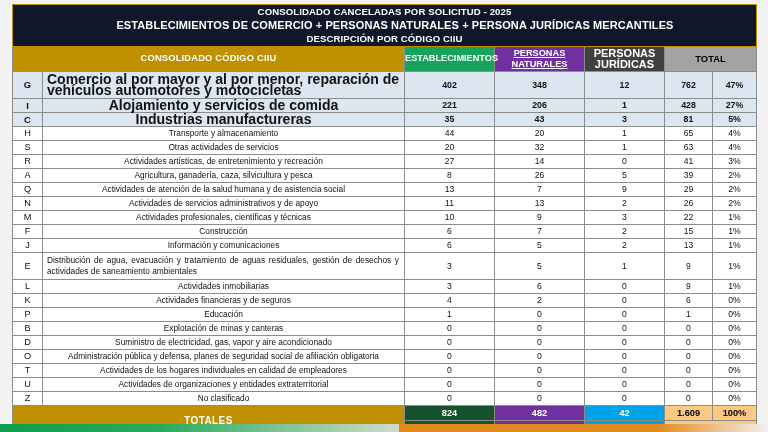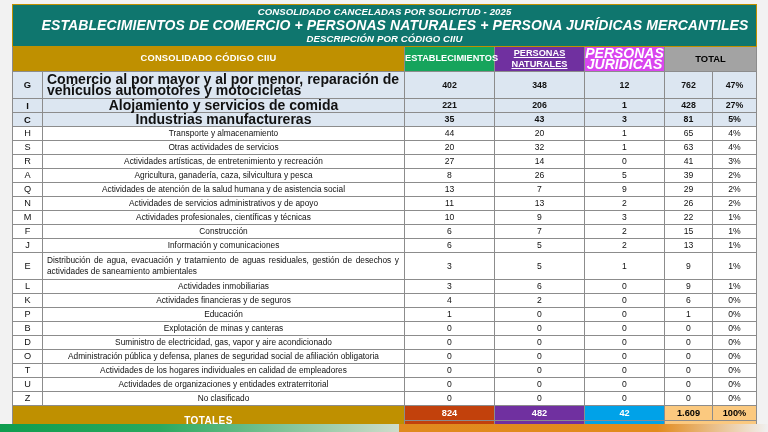--- a/index.html
+++ b/index.html
@@ -40,48 +40,47 @@
   }
   table.grid td,table.grid th{
     border:1px solid #8c8c8c;
     padding:0;
     vertical-align:middle;
     box-sizing:border-box;
   }
 
   
   .title-cell{
-    background:#0f766e;
+    background:#0f172a;
     color:#ffffff;
     text-align:center;
     font-weight:bold;
     font-size:9.6px;
     line-height:13.6px;
     letter-spacing:.1px;
     padding:4px 2px 5px 2px;
     border:1px solid #bf9000 !important;
-    font-style:italic;
   }
   .title-cell .t1{font-size:9.6px;}
-  .title-cell .t2{font-size:14px;padding-left:21px;}
+  .title-cell .t2{font-size:11px;padding-left:21px;}
   .title-cell .t3{font-size:9.6px;}
 
   
   .hd{
     text-align:center;
     font-weight:bold;
     height:25px;
     line-height:11px;
     color:#ffffff;
     font-size:9px;
   }
   .hd-ciiu{background:#bf9000;font-size:9.3px;letter-spacing:.2px;}
   .hd-est{background:#16a45c;font-size:9.2px;}
   .hd-nat{background:#7030a0;font-size:9.2px;text-decoration:underline;}
-  .hd-jur{background:#d946ef;font-size:14px;font-style:italic;}
+  .hd-jur{background:#404040;font-size:11px;}
   .hd-tot{background:#a3a3a3;color:#000000;font-size:9.4px;margin-top:16px;}
 
   
   tr.r td{height:14px;}
   tr.r.tall td{height:27px;}
   td.code{
     text-align:center;font-size:9.2px;color:#111;
     width:30px;
   }
   td.desc{
@@ -100,21 +99,21 @@
   
   td.tot-label{
     background:#bf9000;color:#ffffff;font-weight:bold;
     text-align:center;font-size:10px;letter-spacing:.4px;
     border:1px solid #8c8c8c;
   }
   td.tv{
     text-align:center;font-weight:bold;font-size:9.2px;color:#ffffff;
     height:15px;
   }
-  td.tv-est{background:#c2410c;}
+  td.tv-est{background:#14532d;}
   td.tv-nat{background:#7030a0;}
   td.tv-jur{background:#00a2e8;}
   td.tv-tot{background:#fbc97f;color:#000000;}
 </style>
 </head>
 <body>
 
 <div id="sheet">
 
   <table class="grid">

